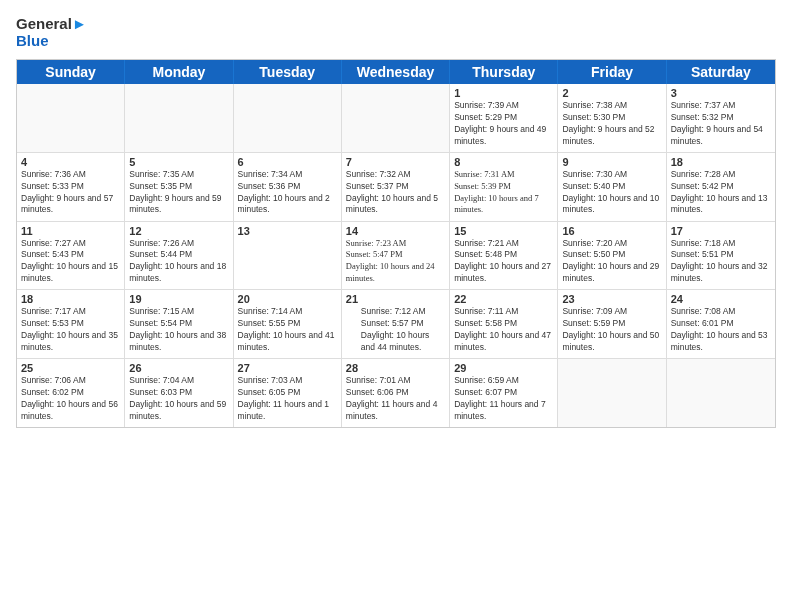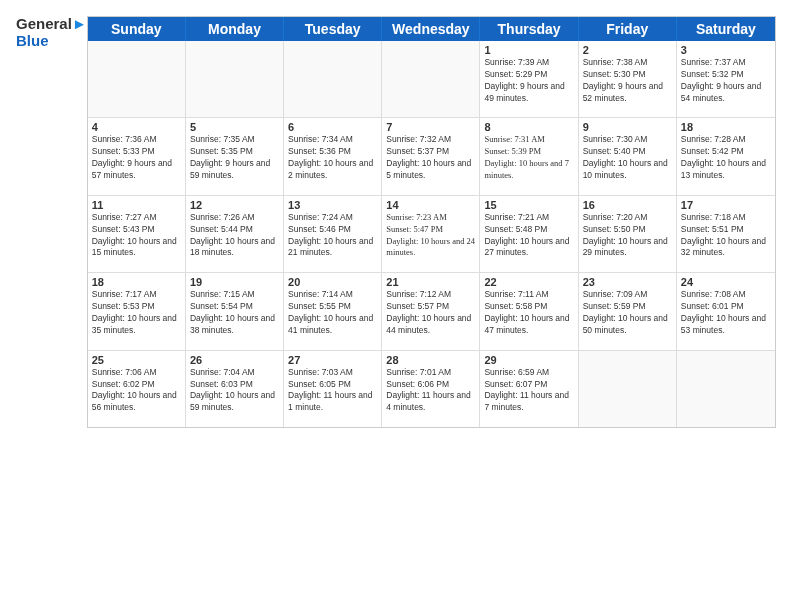--- a/index.html
+++ b/index.html
@@ -8,21 +8,21 @@
       background: #fff;
       width: 792px;
       height: 612px;
       overflow: hidden;
     }
     .page {
       width: 792px;
       height: 444px;
       padding: 16px;
       display: flex;
-      flex-direction: row;
+      flex-direction: column;
     }
     .header {
       display: flex;
       justify-content: space-between;
       align-items: flex-start;
       margin-bottom: 10px;
     }
     .logo {
       display: flex;
       align-items: center;
@@ -200,23 +200,20 @@
 Daylight: 10 hours and 15 minutes.</div>
           </div>
           <div class="cal-cell">
             <span class="day-num">12</span>
             <div class="cell-content" style="white-space: pre-line;">Sunrise: 7:26 AM
 Sunset: 5:44 PM
 Daylight: 10 hours and 18 minutes.</div>
           </div>
           <div class="cal-cell">
             <span class="day-num">13</span>
-            <div class="cell-content" style="white-space: pre-line;">Sunrise: 7:24 AM
-Sunset: 5:46 PM
-Daylight: 10 hours and 21 minutes.</div>
           </div>
           <div class="cal-cell">
             <span class="day-num">14</span>
             <div class="cell-content" style="white-space: pre-line; font-family: Liberation Serif, serif;">Sunrise: 7:23 AM
 Sunset: 5:47 PM
 Daylight: 10 hours and 24 minutes.</div>
           </div>
           <div class="cal-cell">
             <span class="day-num">15</span>
             <div class="cell-content" style="white-space: pre-line;">Sunrise: 7:21 AM
@@ -250,21 +247,21 @@
 Daylight: 10 hours and 38 minutes.</div>
           </div>
           <div class="cal-cell">
             <span class="day-num">20</span>
             <div class="cell-content" style="white-space: pre-line;">Sunrise: 7:14 AM
 Sunset: 5:55 PM
 Daylight: 10 hours and 41 minutes.</div>
           </div>
           <div class="cal-cell">
             <span class="day-num">21</span>
-            <div class="cell-content" style="white-space: pre-line;">Sunrise: 7:12 AM
+            <div class="cell-content" style="white-space: pre-line; margin-left: 15px;">Sunrise: 7:12 AM
 Sunset: 5:57 PM
 Daylight: 10 hours and 44 minutes.</div>
           </div>
           <div class="cal-cell">
             <span class="day-num">22</span>
             <div class="cell-content" style="white-space: pre-line;">Sunrise: 7:11 AM
 Sunset: 5:58 PM
 Daylight: 10 hours and 47 minutes.</div>
           </div>
           <div class="cal-cell">

